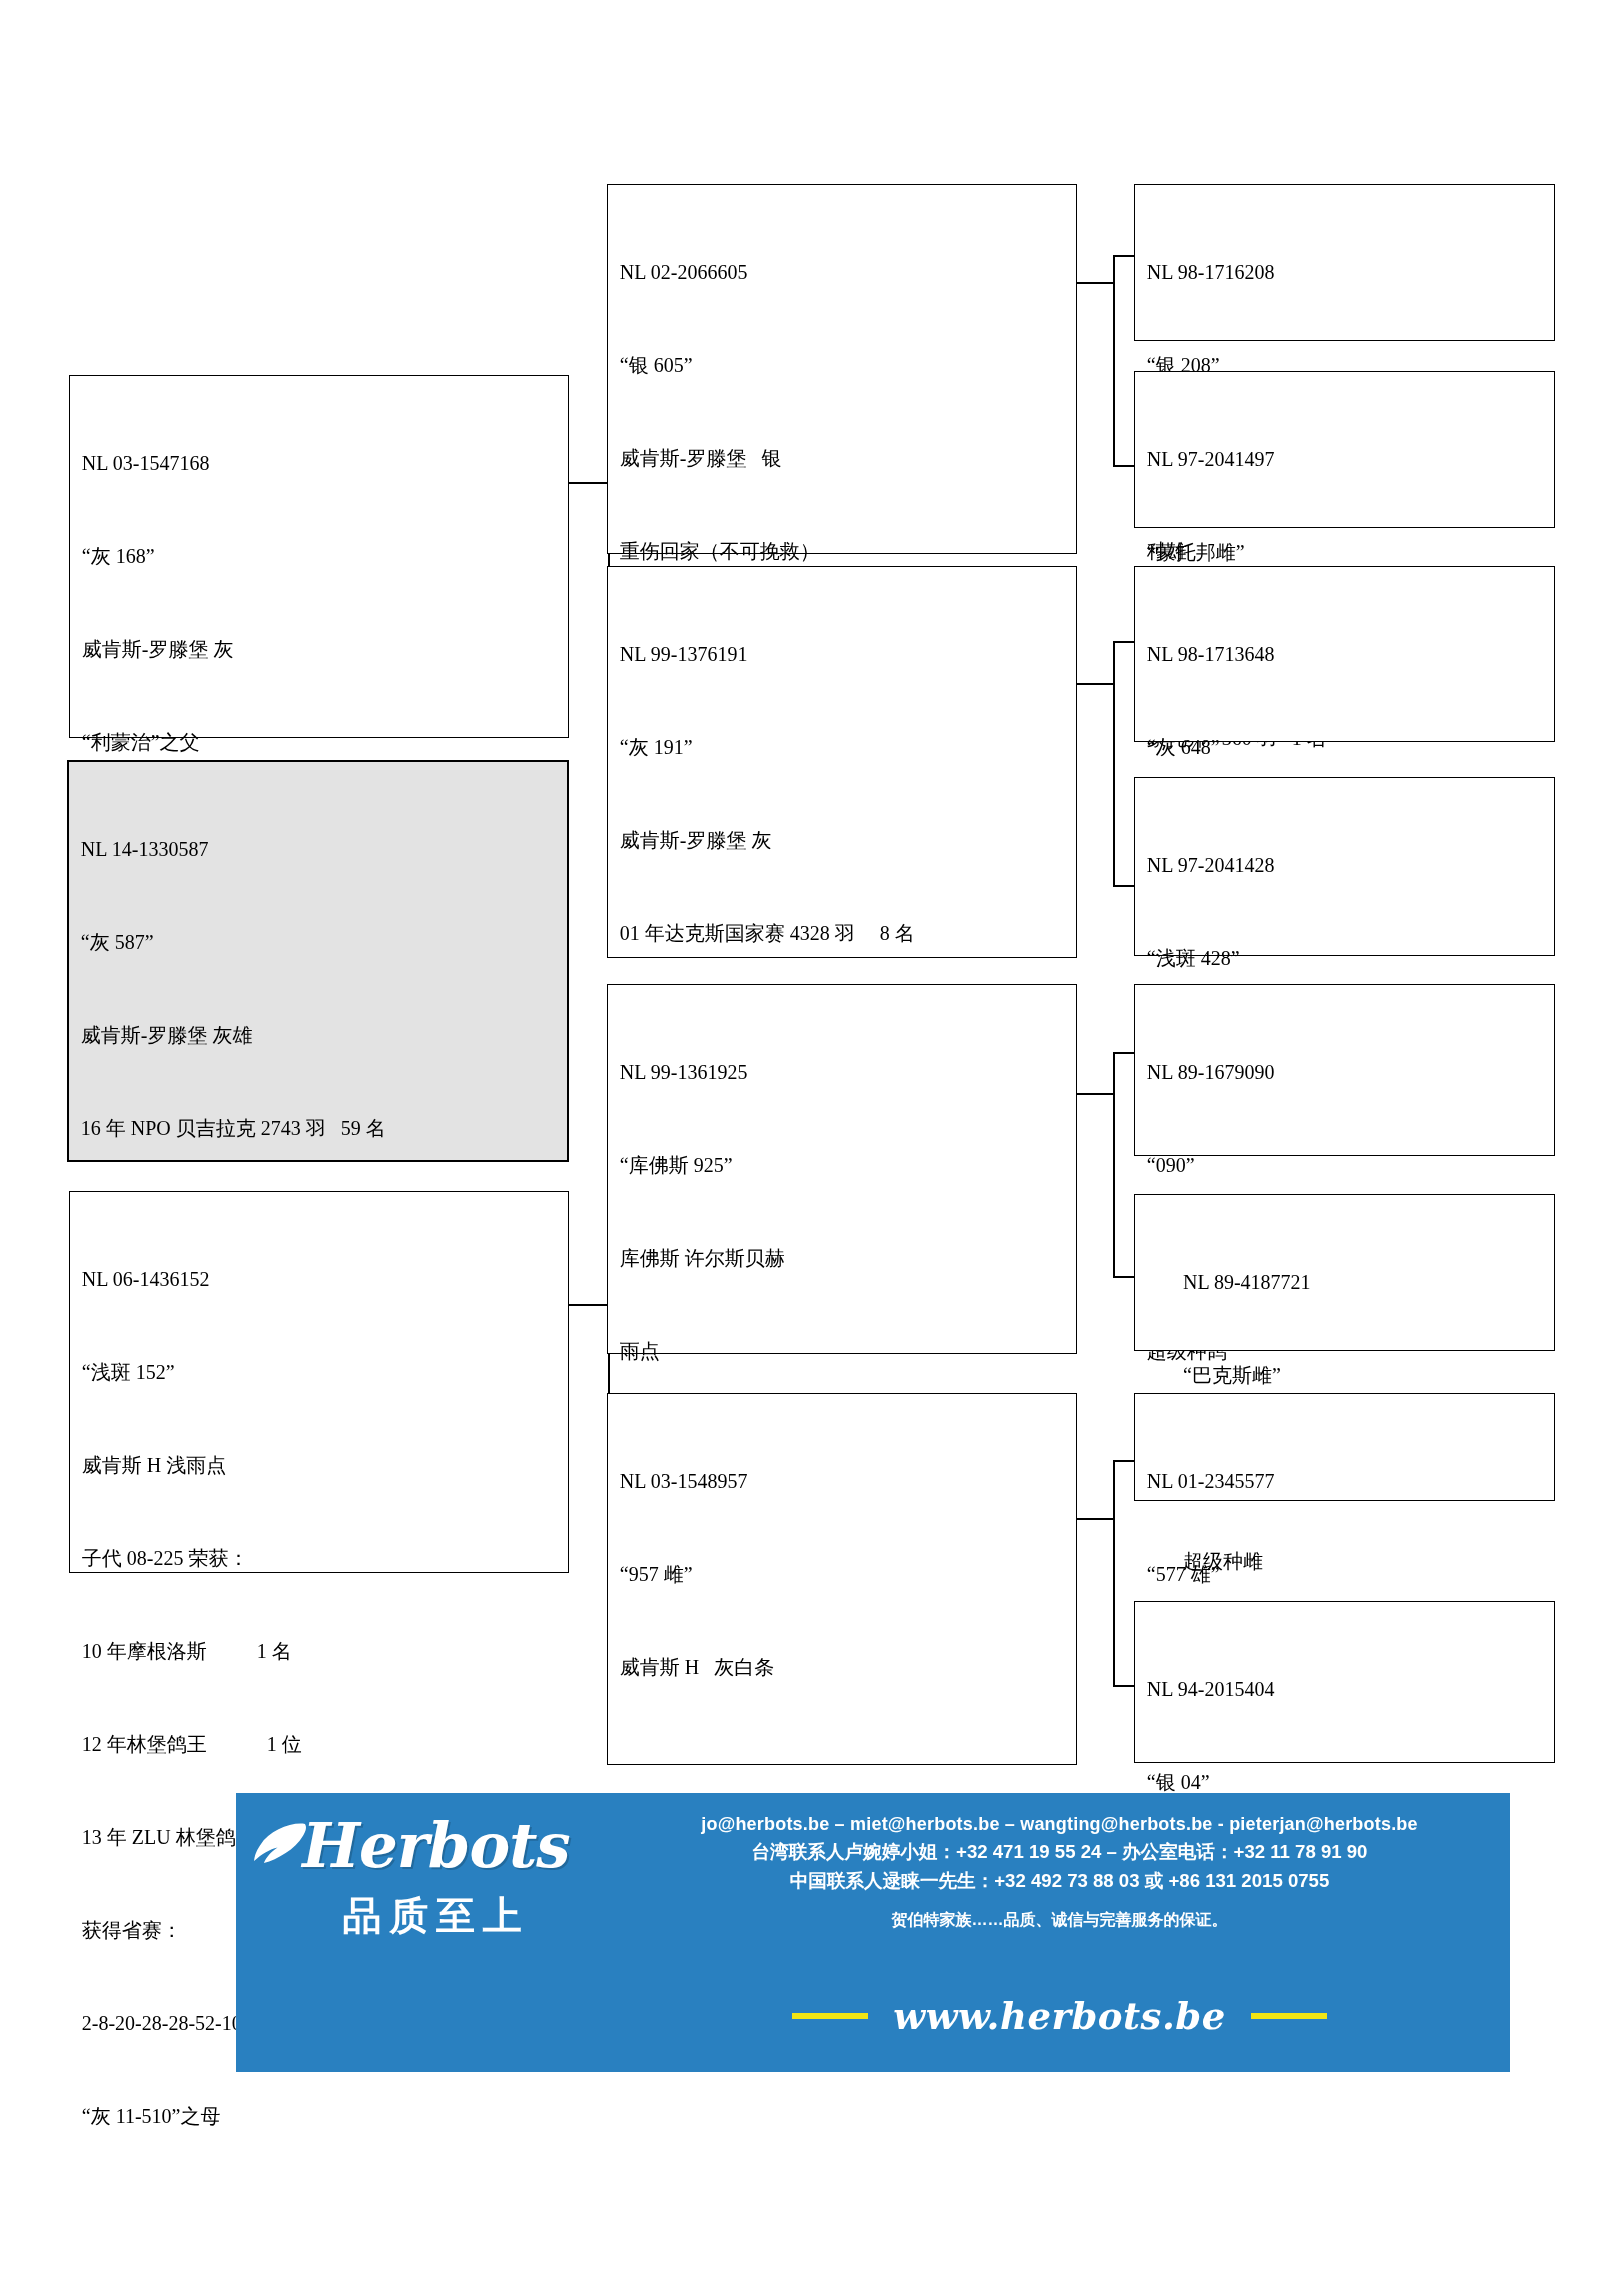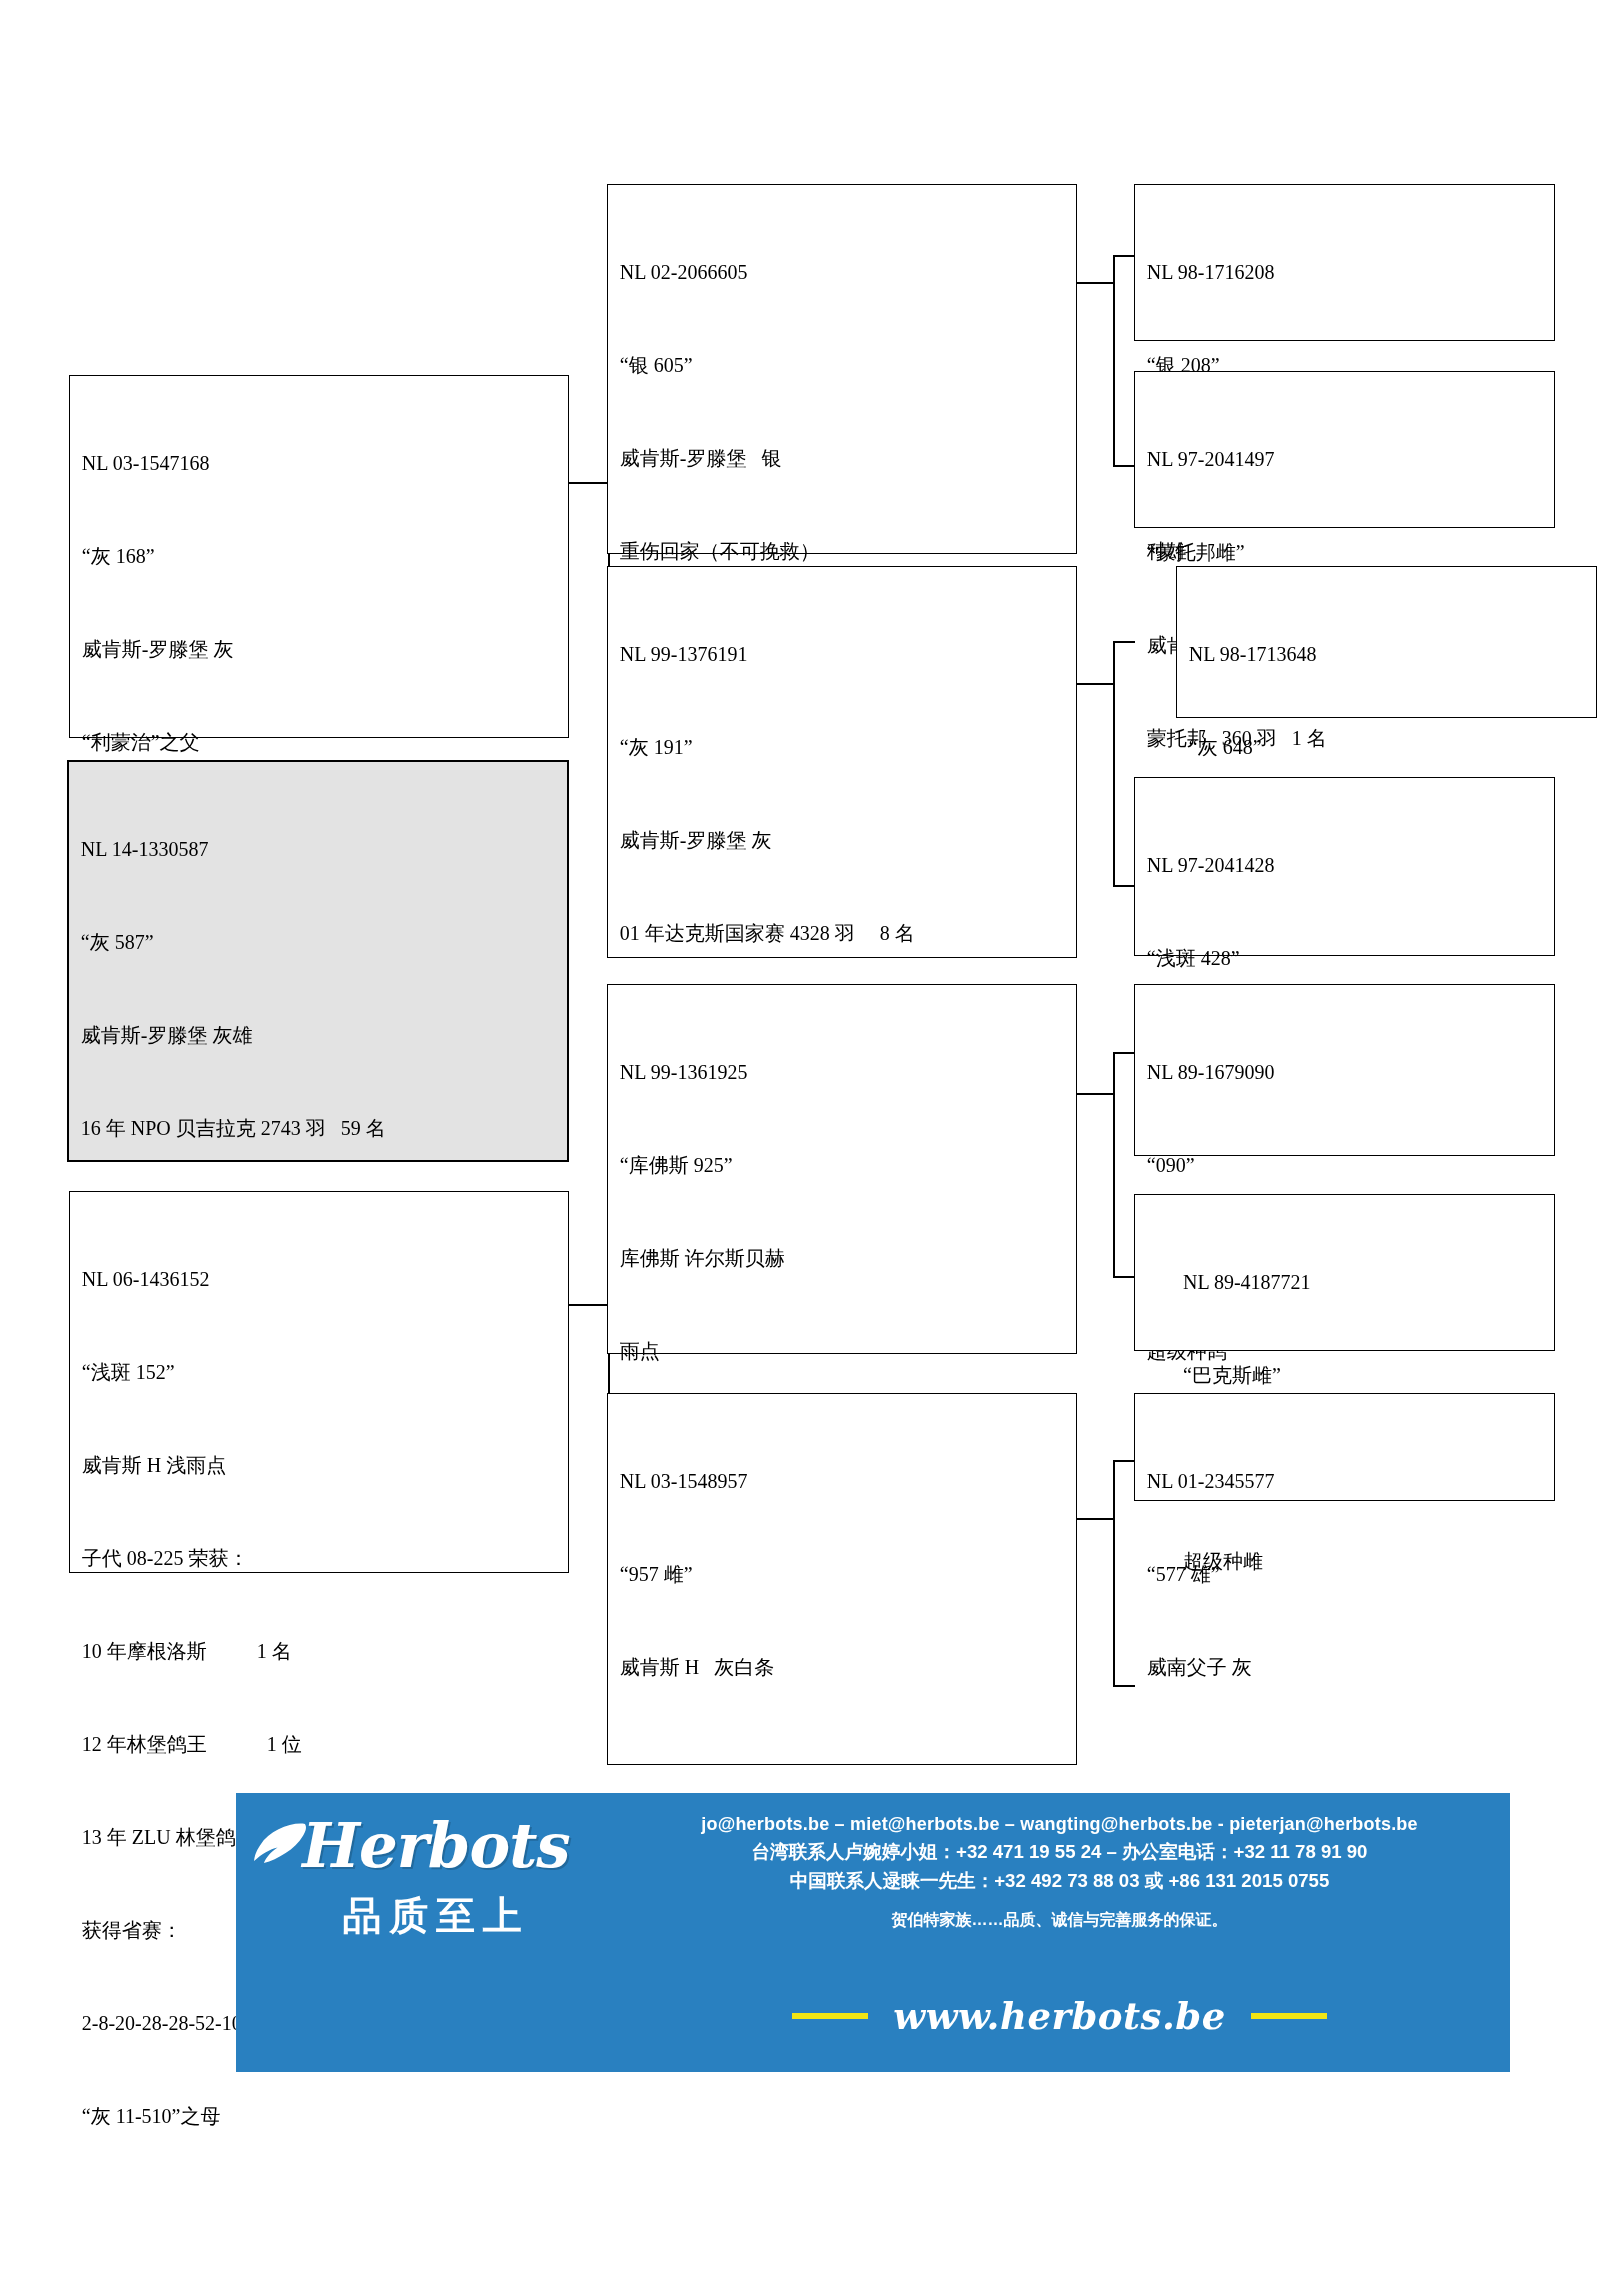--- a/index.html
+++ b/index.html
@@ -239,21 +239,21 @@
     <span class="ln">种雄</span>
   </div>
 
   <div class="box" style="left:1134px; top:371px; width:421px; height:157px;">
     <span class="ln">NL 97-2041497</span>
     <span class="ln">“蒙托邦雌”</span>
     <span class="ln">威肯斯-罗滕堡 灰</span>
     <span class="ln">蒙托邦   360 羽   1 名</span>
   </div>
 
-  <div class="box" style="left:1134px; top:566px; width:421px; height:152px;margin-left:42px;">
+  <div class="box" style="left:1134px; top:566px; width:421px; height:176px;">
     <span class="ln">NL 98-1713648</span>
     <span class="ln">“灰 648”</span>
     <span class="ln">威肯斯-罗滕堡 灰</span>
   </div>
 
   <div class="box" style="left:1134px; top:777px; width:421px; height:179px;">
     <span class="ln">NL 97-2041428</span>
     <span class="ln">“浅斑 428”</span>
     <span class="ln">威肯斯-罗滕堡 雨点</span>
     <span class="ln">99 年波品纳国家赛 6857 羽 139 名</span>
@@ -273,20 +273,26 @@
     <span class="ln">库佛斯 L 雨点</span>
     <span class="ln">超级种雌</span>
   </div>
 
   <div class="box" style="left:1134px; top:1393px; width:421px; height:108px;">
     <span class="ln">NL 01-2345577</span>
     <span class="ln">“577 雄”</span>
     <span class="ln">威南父子 灰</span>
   </div>
 
+  <div class="box" style="left:1134px; top:1601px; width:421px; height:162px;">
+    <span class="ln">NL 94-2015404</span>
+    <span class="ln">“银 04”</span>
+    <span class="ln">威南父子 银</span>
+    <span class="ln">“银 99”直女</span>
+  </div>
 
   <div class="banner">
     <div class="banner-logo">
       <svg class="feather" viewBox="0 0 60 46">
         <path d="M54 4 C40 2 18 10 8 26 C4 32 2 38 2 42 C10 34 18 30 26 28 C20 32 14 38 12 44 C26 40 44 30 52 16 C55 11 56 7 54 4 Z" fill="#ffffff"></path>
       </svg>
       <div class="logo-word">Herbots</div>
       <div class="logo-sub">品质至上</div>
     </div>
 

